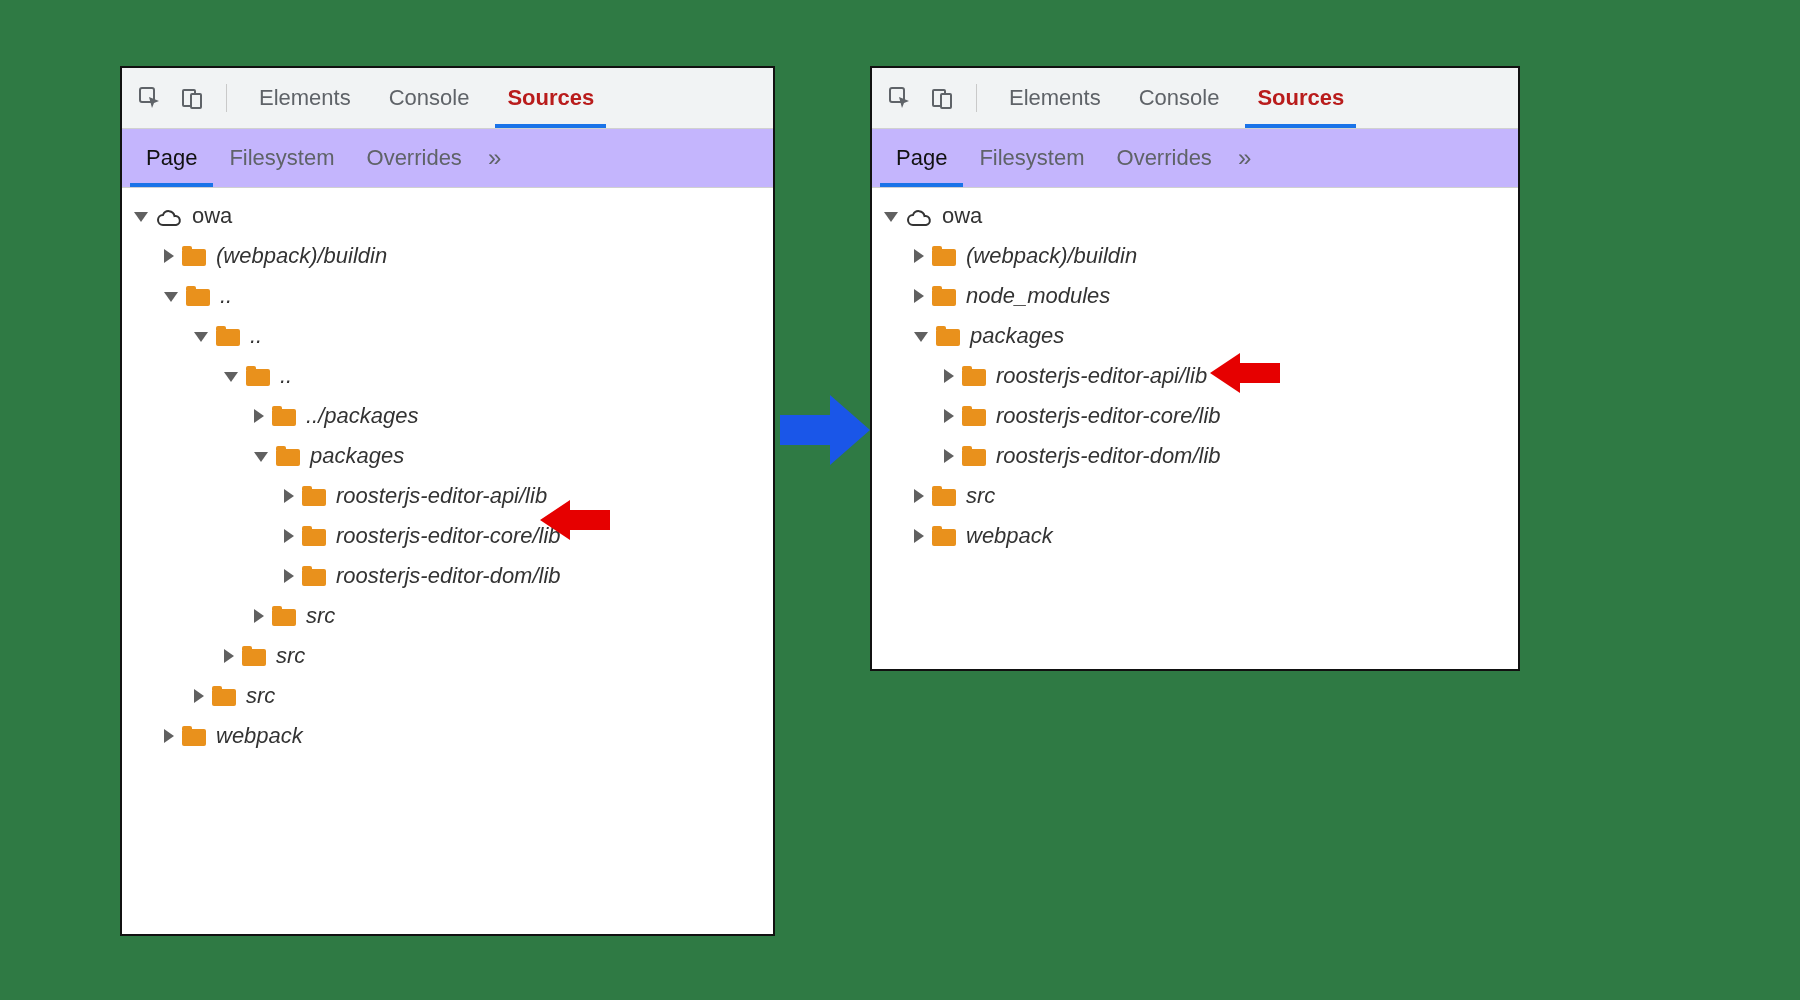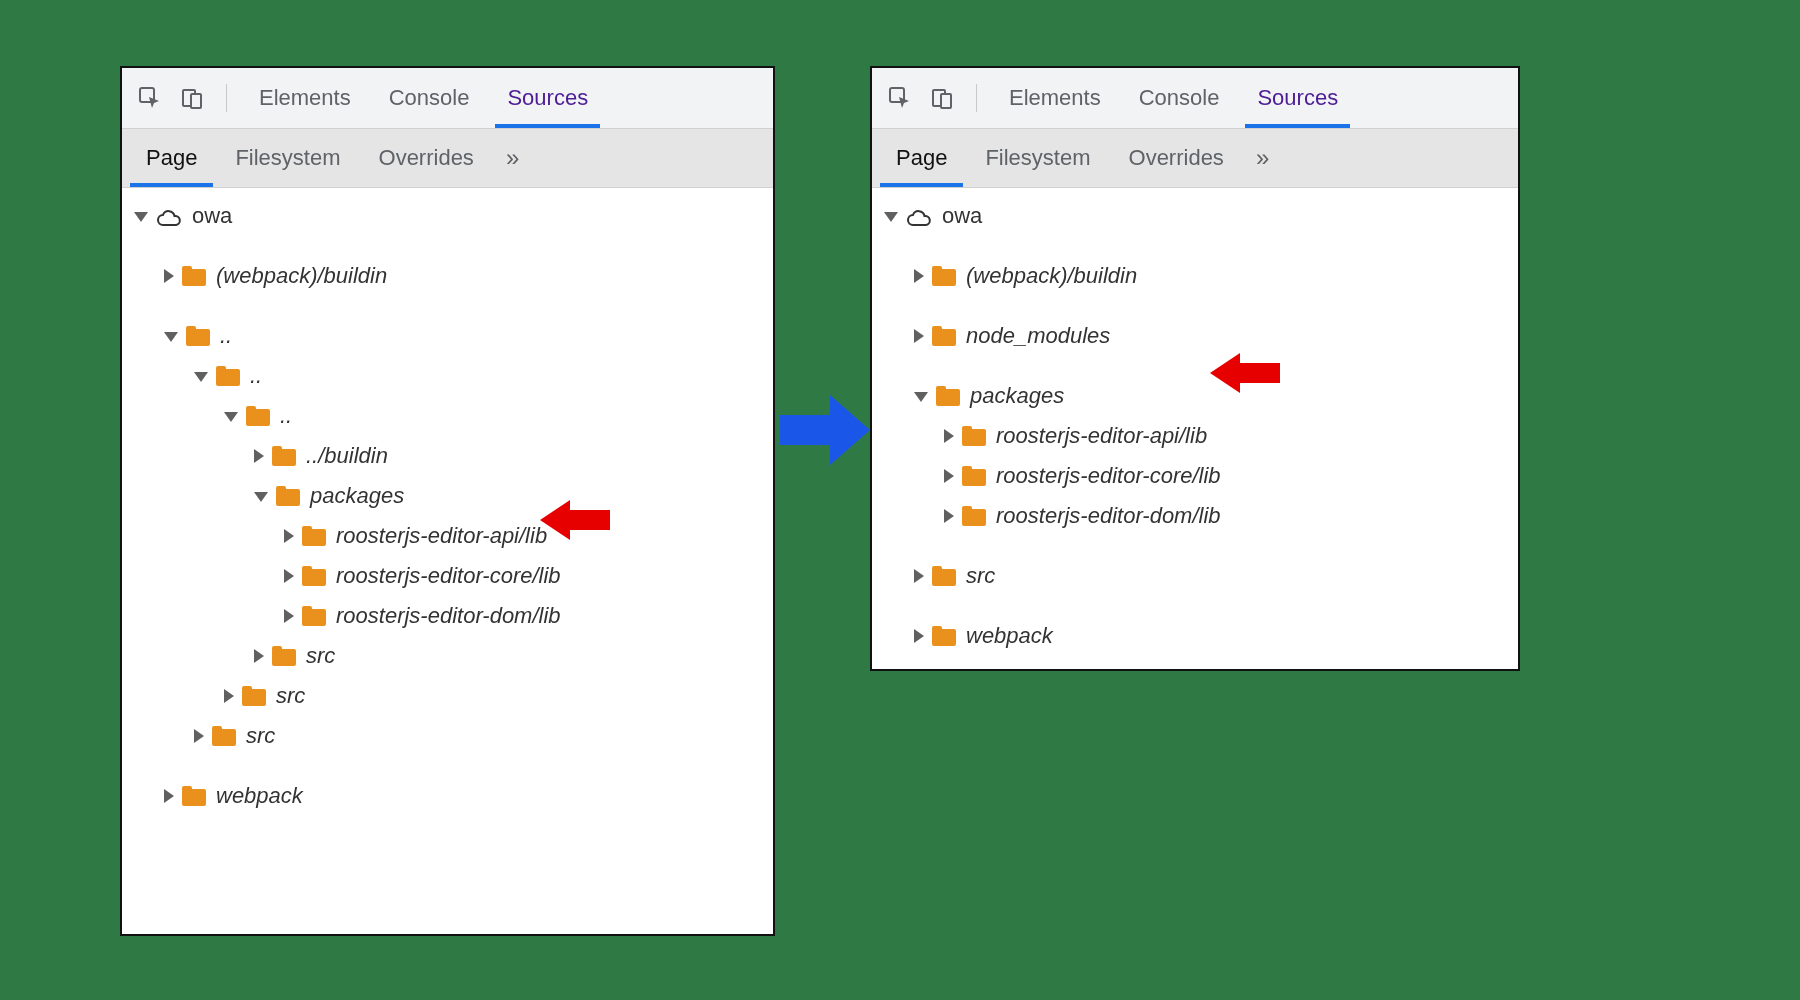--- a/index.html
+++ b/index.html
@@ -64,34 +64,34 @@
   .toolbar .tab {
     font-size: 22px;
     color: #5f6368;
     padding: 0 12px;
     height: 60px;
     display: flex;
     align-items: center;
     cursor: pointer;
   }
   .toolbar .tab.active {
-    color: #4c1d95;
-    font-weight: 400;
+    color: #b91c1c;
+    font-weight: 700;
     box-shadow: inset 0 -4px 0 0 #1a73e8;
   }
 
   
   .subbar {
     display: flex;
     align-items: center;
-    background: #e5e5e5;
+    background: #c4b5fd;
     border-bottom: 1px solid #d0d0d0;
     height: 58px;
     padding: 0 8px;
-    gap: 6px;
+    gap: 0;
   }
   .subbar .subtab {
     font-size: 22px;
     color: #5f6368;
     padding: 0 16px;
     height: 58px;
     display: flex;
     align-items: center;
     cursor: pointer;
   }
@@ -169,21 +169,21 @@
   }
   .label {
     color: #333;
   }
   .label.italic {
     font-style: italic;
   }
 
   
   .ind0 { padding-left: 4px; }
-  .ind1 { padding-left: 34px; margin-top: 20px; }
+  .ind1 { padding-left: 34px; }
   .ind2 { padding-left: 64px; }
   .ind3 { padding-left: 94px; }
   .ind4 { padding-left: 124px; }
   .ind5 { padding-left: 154px; }
 
   
   .annot {
     position: absolute;
     pointer-events: none;
   }
@@ -257,21 +257,21 @@
         <span class="label italic">..</span>
       </div>
       <div class="row ind3">
         <span class="twisty open"></span>
         <span class="folder"></span>
         <span class="label italic">..</span>
       </div>
       <div class="row ind4">
         <span class="twisty closed"></span>
         <span class="folder"></span>
-        <span class="label italic">../buildin</span>
+        <span class="label italic">../packages</span>
       </div>
       <div class="row ind4">
         <span class="twisty open"></span>
         <span class="folder"></span>
         <span class="label italic">packages</span>
       </div>
       <div class="row ind5">
         <span class="twisty closed"></span>
         <span class="folder"></span>
         <span class="label italic">roosterjs-editor-api/lib</span>

